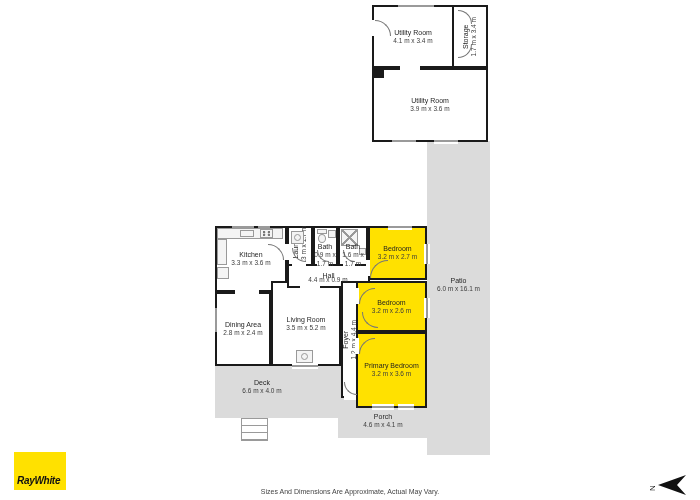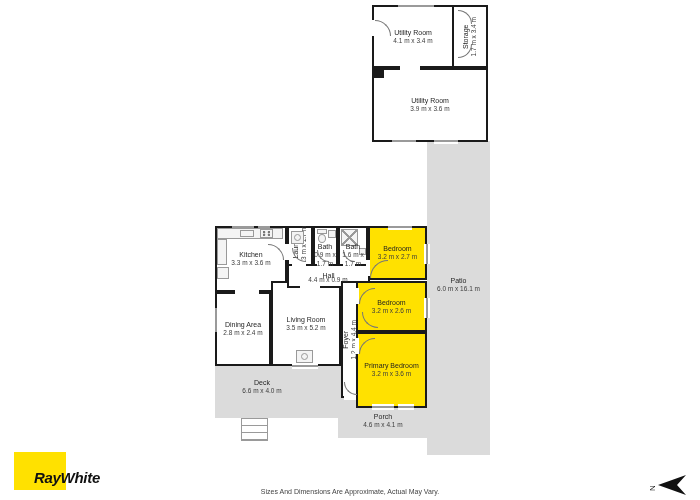--- a/index.html
+++ b/index.html
@@ -46,21 +46,21 @@
       radial-gradient(circle at 28% 30%, #777 1px, transparent 1.6px),
       radial-gradient(circle at 72% 30%, #777 1px, transparent 1.6px),
       radial-gradient(circle at 28% 70%, #777 1px, transparent 1.6px),
       radial-gradient(circle at 72% 70%, #777 1px, transparent 1.6px); }
   .stairs { position:absolute; box-sizing:border-box; border:1px solid #9a9a9a; z-index:1;
       background:repeating-linear-gradient(to bottom, #ffffff 0 6px, #9a9a9a 6px 7px); }
 
   
   .logo { position:absolute; left:14px; top:452px; width:52px; height:38px; background:#ffe100;
           display:flex; align-items:flex-end; z-index:5; }
-  .logo span { font-size:15px; font-weight:bold; font-style:italic; color:#111; padding:0 0 4px 20px;
+  .logo span { font-size:10px; font-weight:bold; font-style:italic; color:#111; padding:0 0 4px 3px;
                letter-spacing:-0.3px;margin-top:48px; }
   .disclaimer { position:absolute; left:0; top:488px; width:700px; text-align:center;
                 font-size:7px; color:#444; z-index:5; }
   .compass { position:absolute; left:645px; top:472px; z-index:5; }
 </style>
 </head>
 <body>
 
 <div id="canvas">
 

